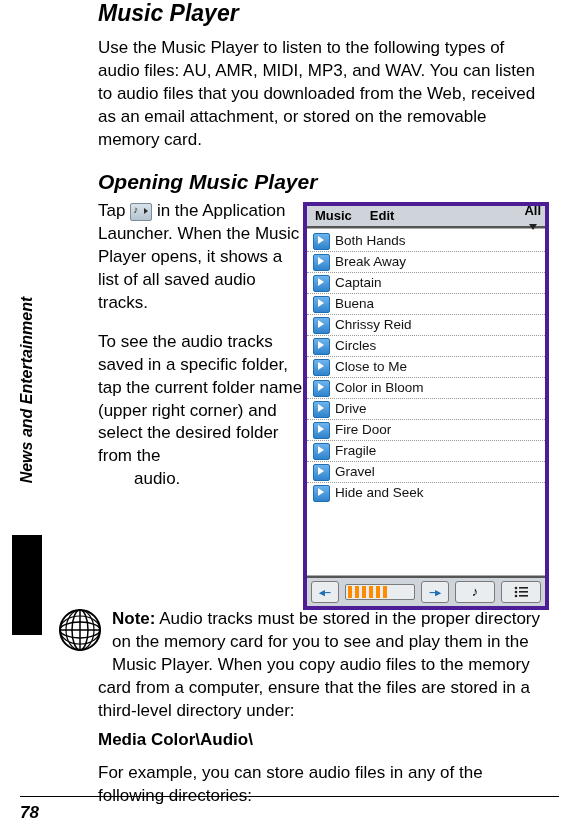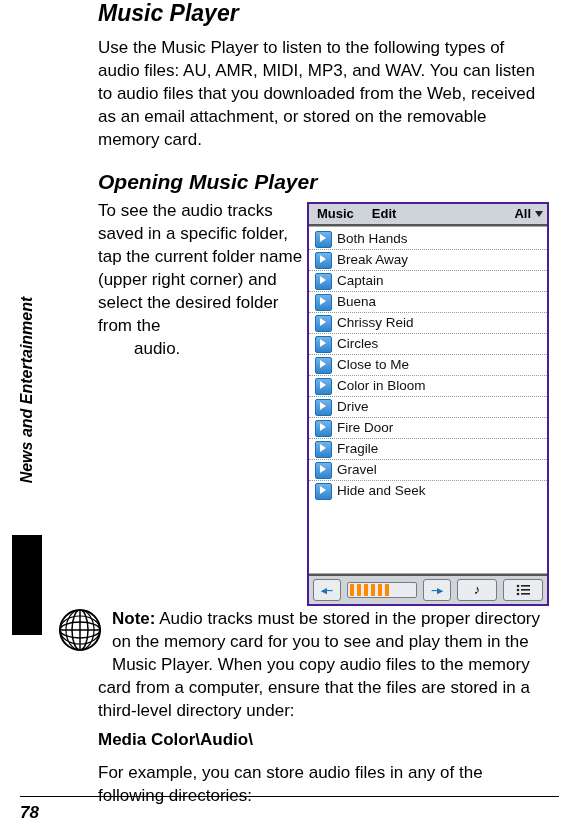--- a/index.html
+++ b/index.html
@@ -79,21 +79,21 @@
   .indent-after-list {
     margin-left: 36px;
   }
 
   
   .shot {
     position: absolute;
     right: 0;
     top: 2px;
     width: 238px;
-    border:2px solid #4c1d95;
+    border:4px solid #4c1d95;
     background:#b91c1c;
     box-shadow: 0 0 0 1px #888 inset;
     font-family: "Comic Sans MS", "Segoe Script", cursive, Arial, sans-serif;
   }
   .shot-top {
     display:flex;
     align-items:center;
     height:20px;
     background:#cfd4da;
     border-bottom:2px solid #555;
@@ -103,20 +103,21 @@
   }
   .shot-top .menu {
     padding:0 10px 0 8px;
   }
   .shot-top .spacer{ flex:1; }
   .shot-top .all {
     padding-right:4px;
     display:flex;
     align-items:center;
     gap:4px;
+    flex-direction:column;
   }
   .shot-top .tri {
     display:inline-block;
     width:0;height:0;
     border-left:4px solid transparent;
     border-right:4px solid transparent;
     border-top:6px solid #222;
   }
   .tracklist {
     background:#fff;
@@ -284,20 +285,25 @@
 <div class="content">
   <div class="title">Music Player</div>
 
   <div class="body">
     <div class="p">Use the Music Player to listen to the following types of audio files: AU, AMR, MIDI, MP3, and WAV. You can listen to audio files that you downloaded from the Web, received as an email attachment, or stored on the removable memory card.</div>
 
     <div class="subtitle">Opening Music Player</div>
 
     <div class="wrap-area">
       <div class="txt-left">
+        <div class="p">
+          <span>Tap </span>
+          <span class="launcher-icon"></span>
+          <span> in the Application Launcher. When the Music Player opens, it shows a list of all saved audio tracks.</span>
+        </div>
         <div class="p" style="margin-bottom:0">To see the audio tracks saved in a specific folder, tap the current folder name (upper right corner) and select the desired folder from the</div>
         <div class="indent-after-list">audio.</div>
       </div>
 
       <div class="shot">
         <div class="shot-top">
           <div class="menu">Music</div>
           <div class="menu">Edit</div>
           <div class="spacer"></div>
           <div class="all">

